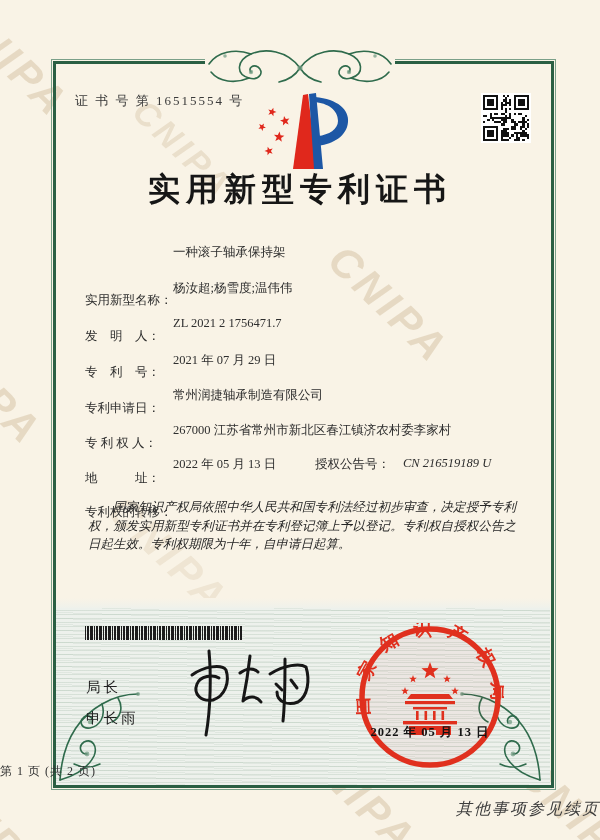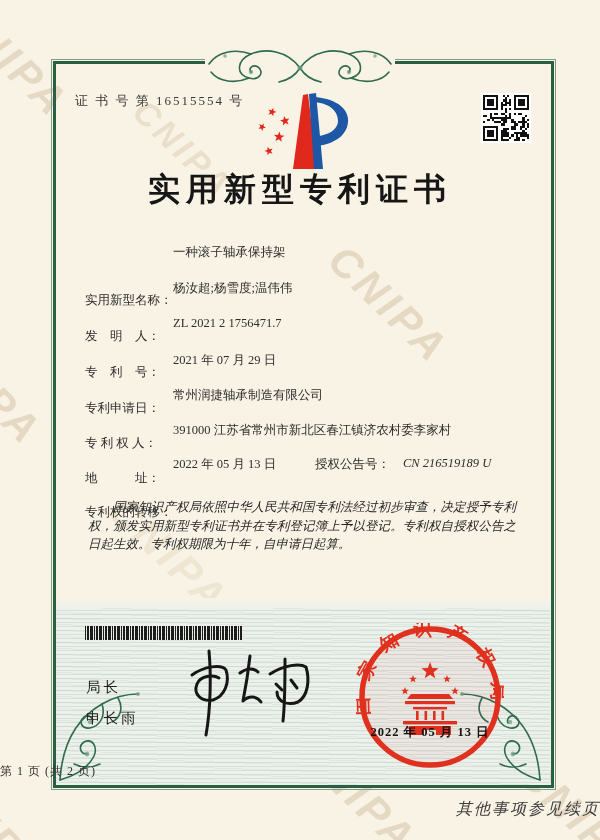--- a/index.html
+++ b/index.html
@@ -371,21 +371,21 @@
     <div class="row" style="top:352px">
       <span class="flabel">专利申请日：</span>
       <span class="fvalue">2021 年 07 月 29 日</span>
     </div>
     <div class="row" style="top:387px">
       <span class="flabel">专 利 权 人：</span>
       <span class="fvalue">常州润捷轴承制造有限公司</span>
     </div>
     <div class="row" style="top:422px">
       <span class="flabel">地　　　址：</span>
-      <span class="fvalue">391000 江苏省常州市新北区春江镇济农村委李家村</span>
+      <span class="fvalue">267000 江苏省常州市新北区春江镇济农村委李家村</span>
     </div>
     <div class="row" style="top:456px">
       <span class="flabel">专利权的转移：</span>
       <span class="fvalue">2022 年 05 月 13 日</span>
       <span class="flabel2">授权公告号：</span>
       <span class="fvalue2">CN 216519189 U</span>
     </div>
 
     <div class="bodytext">
       <p>国家知识产权局依照中华人民共和国专利法经过初步审查，决定授予专利权，颁发实用新型专利证书并在专利登记簿上予以登记。专利权自授权公告之日起生效。专利权期限为十年，自申请日起算。</p>

